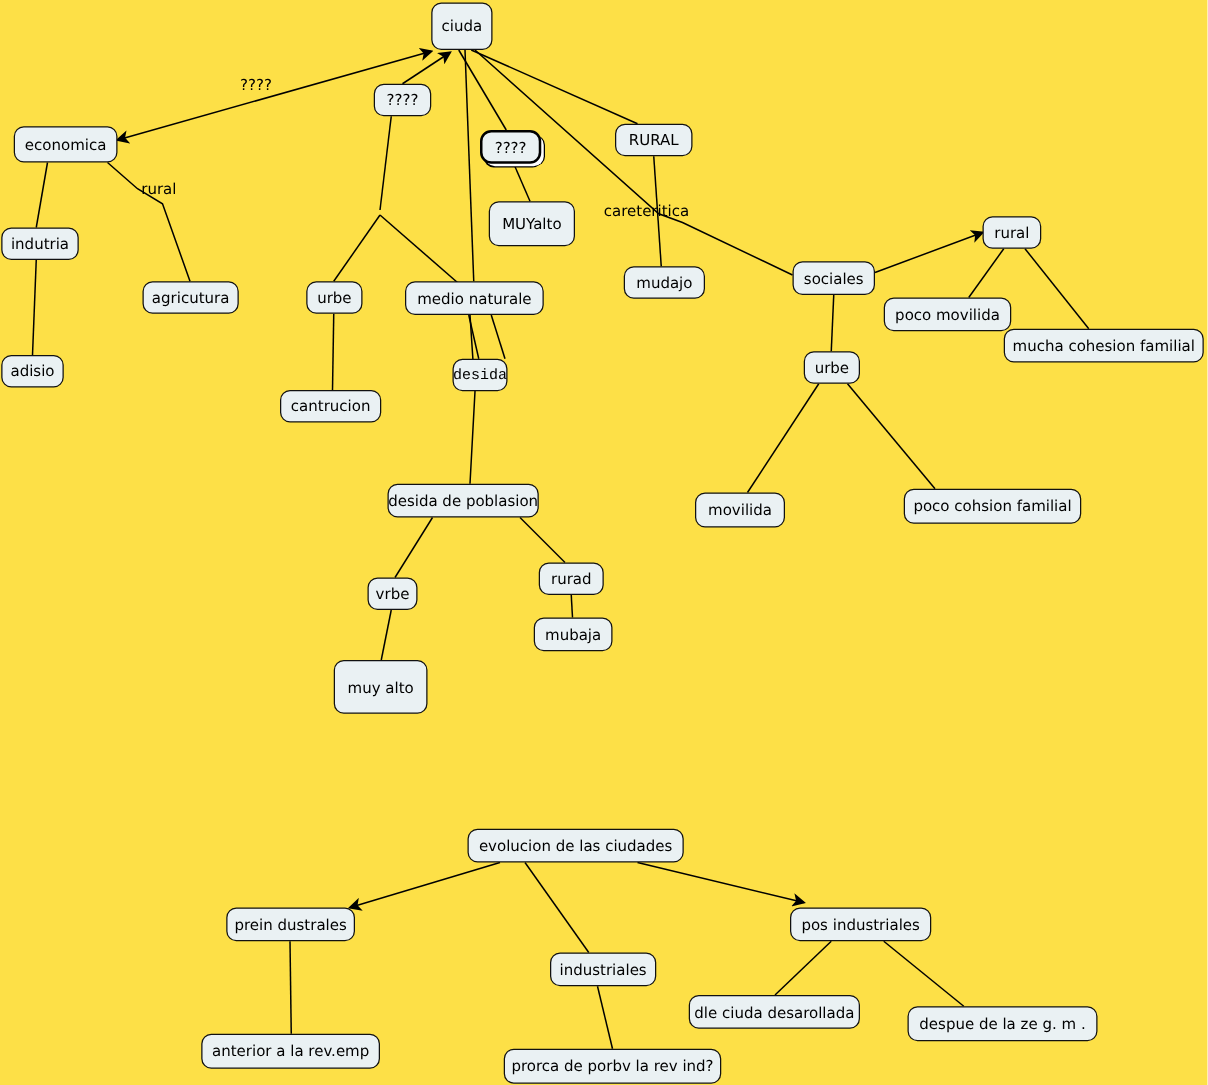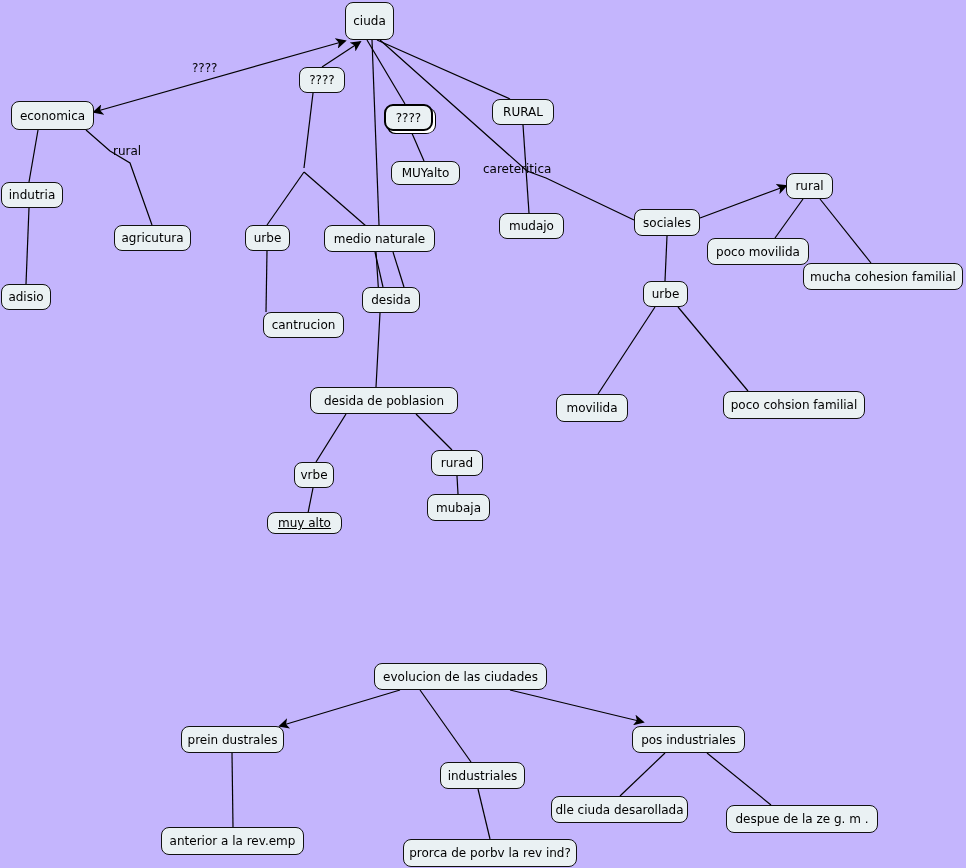--- a/index.html
+++ b/index.html
@@ -8,21 +8,21 @@
     padding: 0;
     background: #ffffff;
   }
   body {
     font-family: "DejaVu Sans", sans-serif;
   }
   #canvas {
     position: relative;
     width: 966px;
     height: 868px;
-    background: #c4b5fd;
+    background: #fde047;
     overflow: hidden;
   }
   #edge-layer {
     position: absolute;
     left: 0;
     top: 0;
     width: 966px;
     height: 868px;
     pointer-events: none;
   }
@@ -129,48 +129,48 @@
       </div>
       <div class="node" style="left: 1px; top: 182px; width: 62px; height: 26px;">
         <span>indutria</span>
       </div>
       <div class="node" style="left: 114px; top: 225px; width: 77px; height: 26px;">
         <span>agricutura</span>
       </div>
       <div class="node" style="left: 1px; top: 284px; width: 50px; height: 26px;">
         <span>adisio</span>
       </div>
-      <div class="node" style="left: 391px; top: 161px; width: 69px; height: 24px;">
+      <div class="node" style="left: 391px; top: 161px; width: 69px; height: 36px;">
         <span>MUYalto</span>
       </div>
       <div class="node" style="left: 499px; top: 213px; width: 65px; height: 26px;">
         <span>mudajo</span>
       </div>
       <div class="node" style="left: 245px; top: 225px; width: 45px; height: 26px;">
         <span>urbe</span>
       </div>
       <div class="node" style="left: 324px; top: 225px; width: 111px; height: 27px;">
         <span>medio naturale</span>
       </div>
-      <div class="node" style="left: 224px; top: 312px; width: 81px; height: 26px; margin-left: 39px;">
+      <div class="node" style="left: 224px; top: 312px; width: 81px; height: 26px;">
         <span>cantrucion</span>
       </div>
-      <div class="node" style="left: 362px; top: 287px; width: 58px; height: 26px;">
+      <div class="node" style="left: 362px; top: 287px; width: 44px; height: 26px; font-family: Liberation Mono, monospace;">
         <span>desida</span>
       </div>
-      <div class="node" style="left: 310px; top: 387px; width: 148px; height: 27px;">
+      <div class="node" style="left: 310px; top: 387px; width: 121px; height: 27px;">
         <span>desida de poblasion</span>
       </div>
       <div class="node" style="left: 294px; top: 462px; width: 40px; height: 26px;">
         <span>vrbe</span>
       </div>
       <div class="node" style="left: 431px; top: 450px; width: 52px; height: 26px;">
         <span>rurad</span>
       </div>
-      <div class="node" style="left: 267px; top: 512px; width: 75px; height: 22px; text-decoration: underline;">
+      <div class="node" style="left: 267px; top: 528px; width: 75px; height: 43px;">
         <span>muy alto</span>
       </div>
       <div class="node" style="left: 427px; top: 494px; width: 63px; height: 27px;">
         <span>mubaja</span>
       </div>
       <div class="node" style="left: 634px; top: 209px; width: 66px; height: 27px;">
         <span>sociales</span>
       </div>
       <div class="node" style="left: 786px; top: 173px; width: 47px; height: 26px;">
         <span>rural</span>

